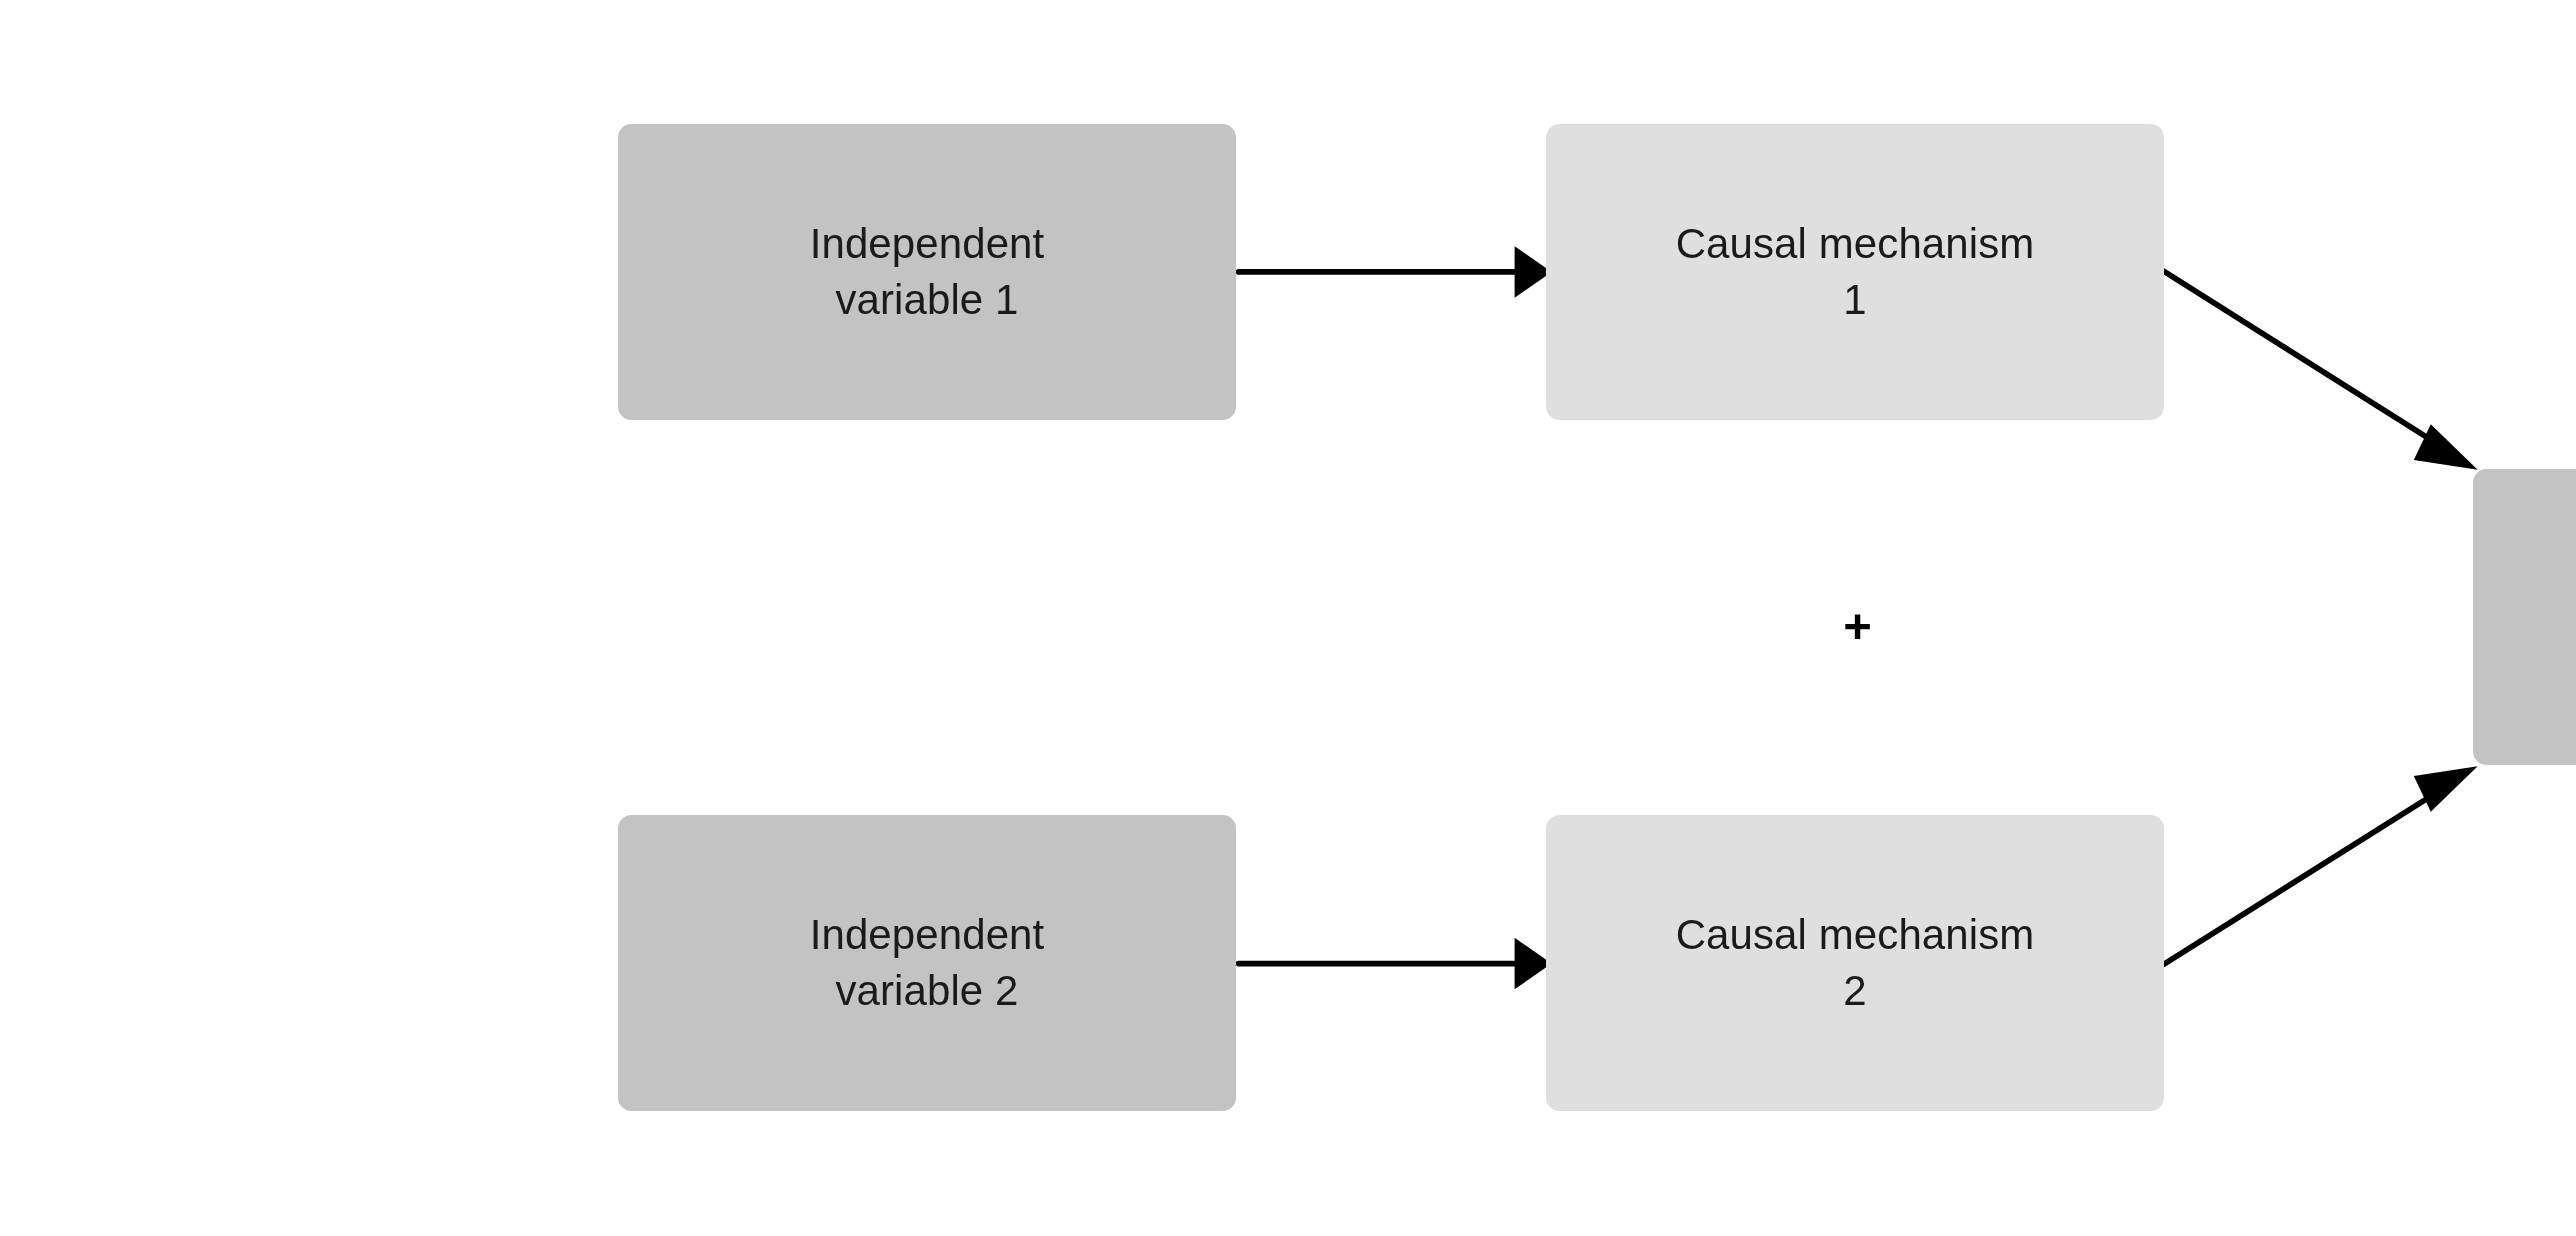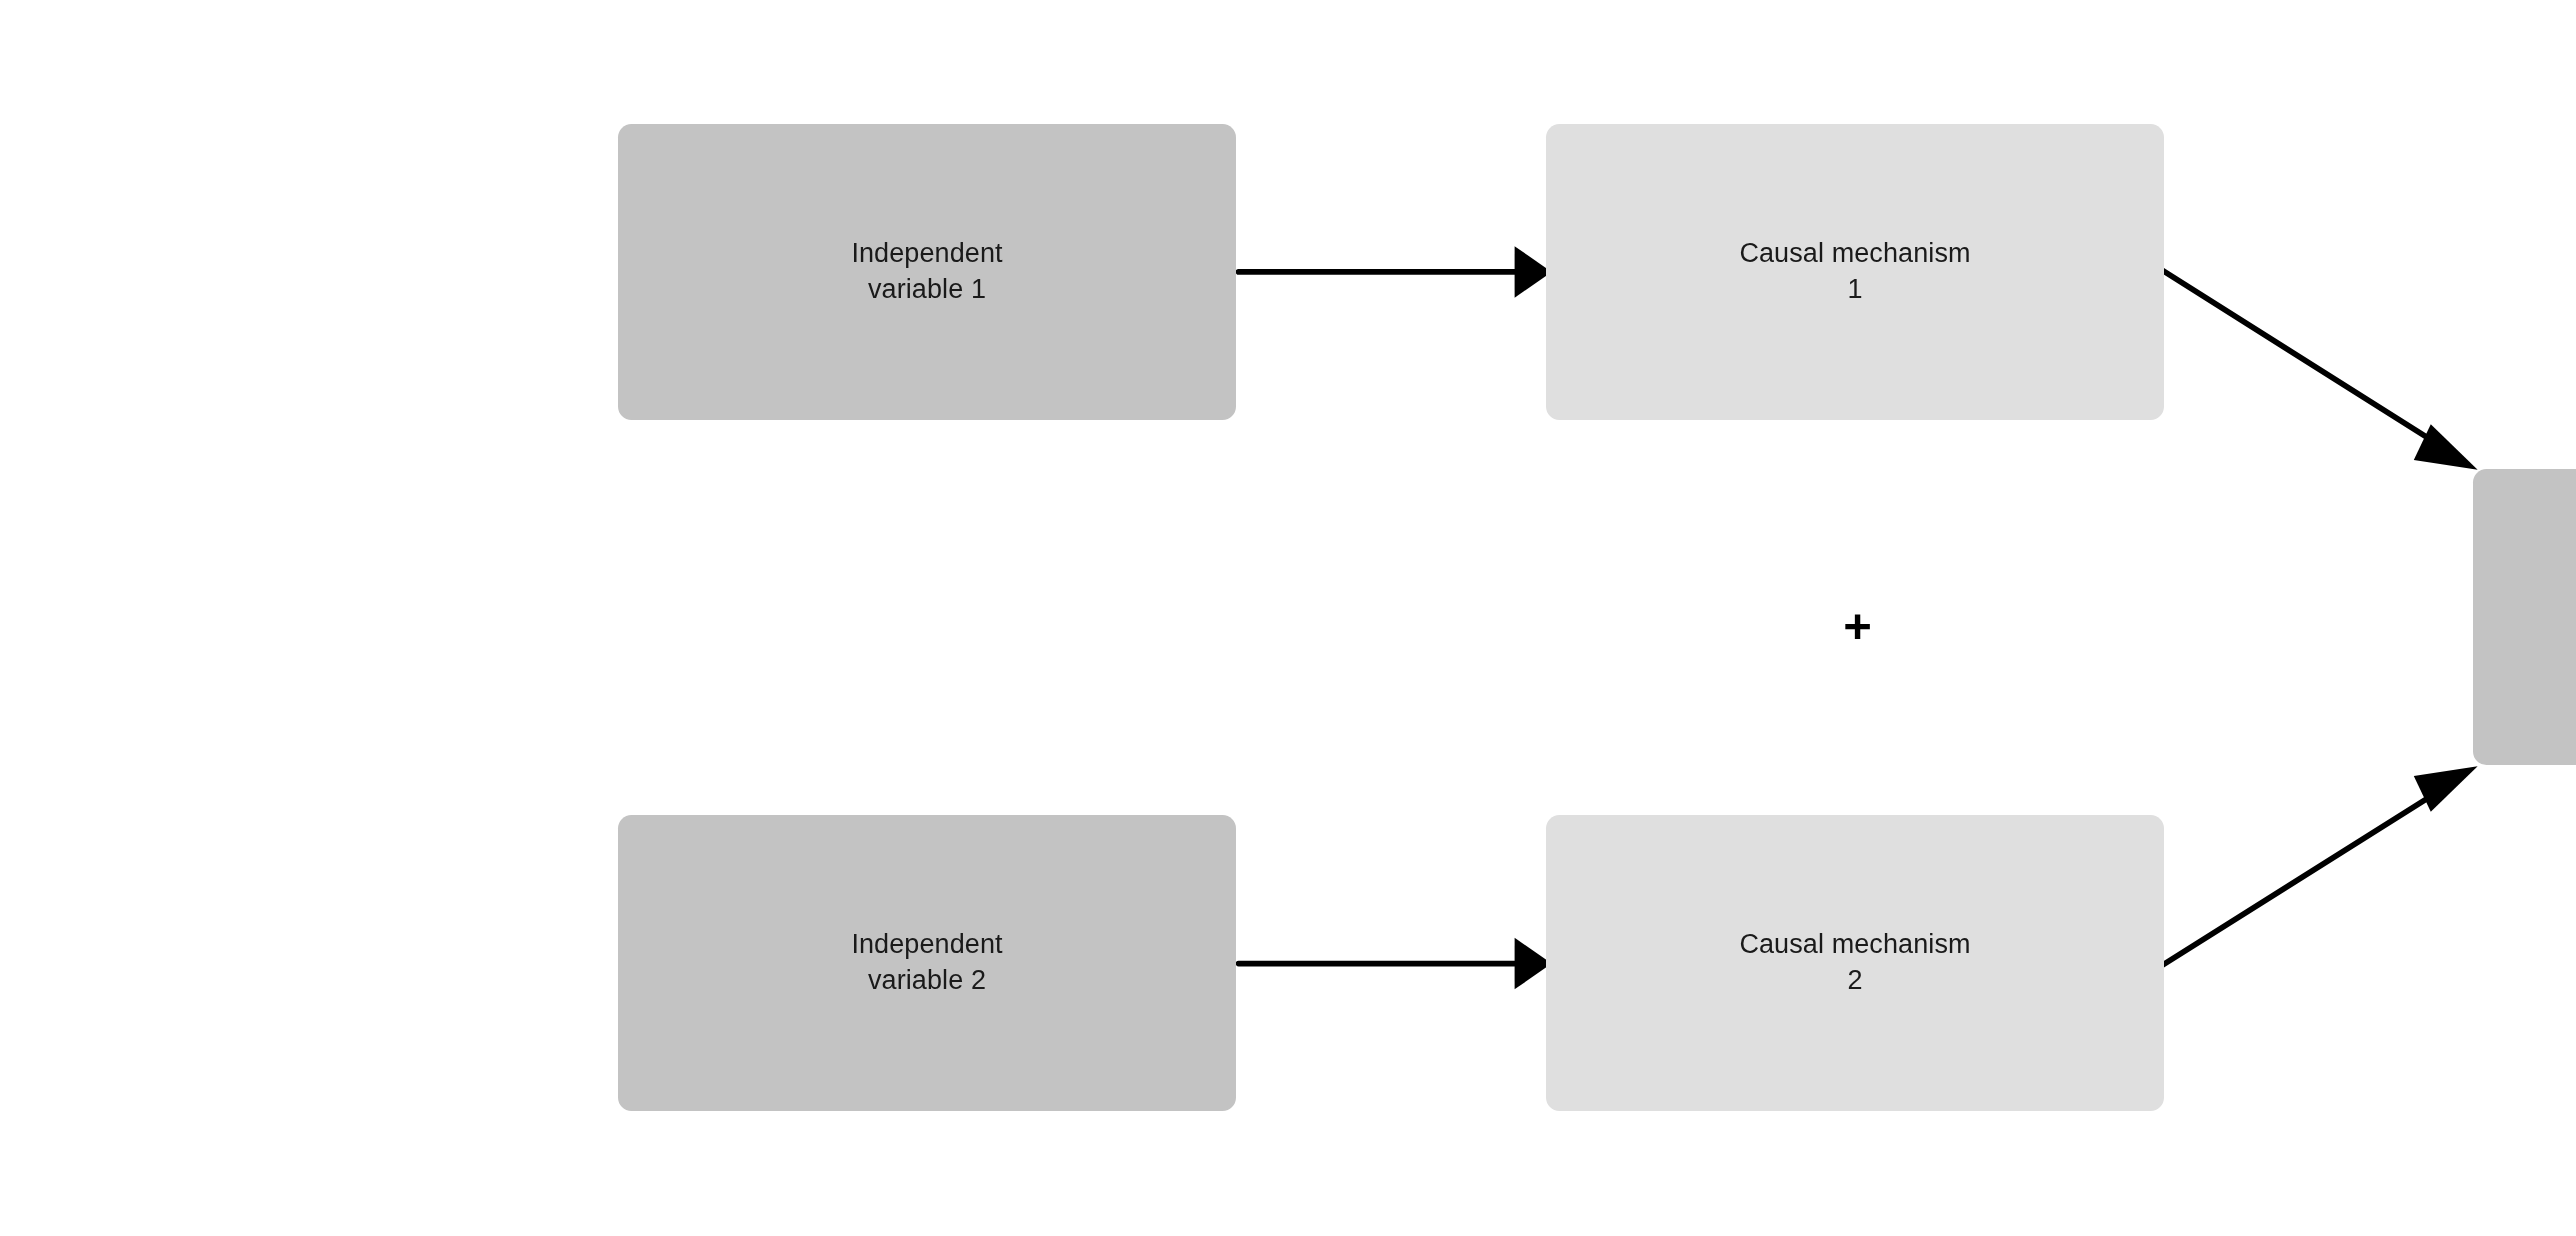--- a/index.html
+++ b/index.html
@@ -26,21 +26,21 @@
   
   .node {
     position: absolute;
     box-sizing: border-box;
     border-radius: 13.4px;
     display: flex;
     align-items: center;
     justify-content: center;
     text-align: center;
     color: #1a1a1a;
-    font-size: 27px;
+    font-size: 42px;
     line-height: 1.33;
     letter-spacing: 0.1px;
     font-weight: 400;
     white-space: pre-line;
     padding: 0 20.6px;
   }
 
   .node-iv1 { left: 618px; top: 124px;  width: 618px; height: 296px; background: #c3c3c3; }
   .node-cm1 { left: 1546px; top: 124px;  width: 618px; height: 296px; background: #dfdfdf; }
   .node-dv  { left: 2473px; top: 469px;  width: 618px; height: 296px; background: #c3c3c3; }

